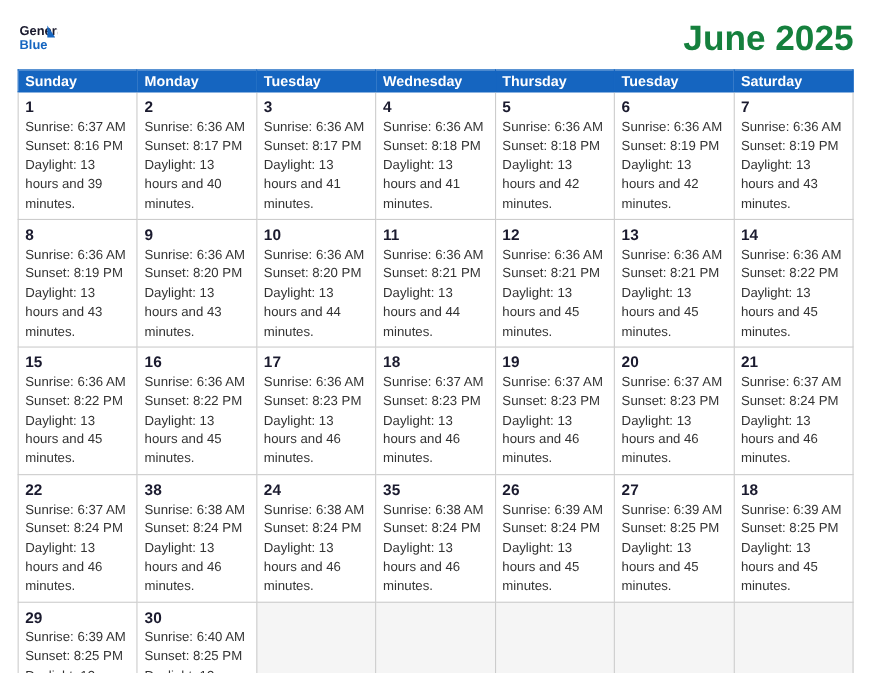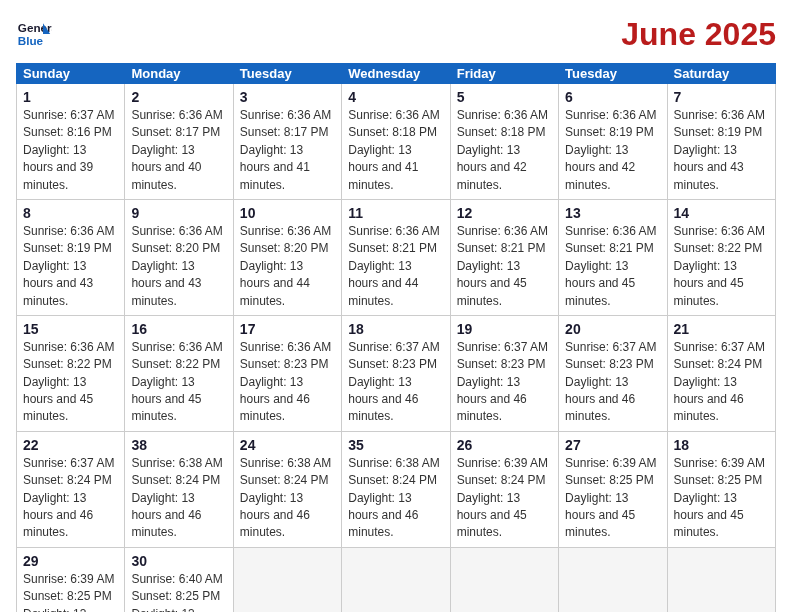--- a/index.html
+++ b/index.html
@@ -24,21 +24,21 @@
     .logo-icon {
       width: 36px;
       height: 36px;
     }
     .title-area {
       text-align: right;
     }
     .month-title {
       font-size: 32px;
       font-weight: bold;
-      color: #b91c1c;
+      color: #15803d;
     }
     .location-title {
       font-size: 14px;
       color: #333;
     }
     .calendar {
       width: 100%;
       border-collapse: collapse;
       border: 1px solid #ccc;
     }
@@ -93,21 +93,21 @@
   </div>
 </div>
 
 <table class="calendar">
   <thead>
     <tr>
       <th>Sunday</th>
       <th>Monday</th>
       <th>Tuesday</th>
       <th>Wednesday</th>
-      <th>Friday</th>
+      <th>Thursday</th>
       <th>Tuesday</th>
       <th>Saturday</th>
     </tr>
   </thead>
   <tbody id="calendar-body">
   <tr>
         <td>
       <span class="day-number">1</span>
       <span class="day-info">Sunrise: 6:37 AM<br>Sunset: 8:16 PM<br>Daylight: 13 hours and 39 minutes.</span>
     </td>

